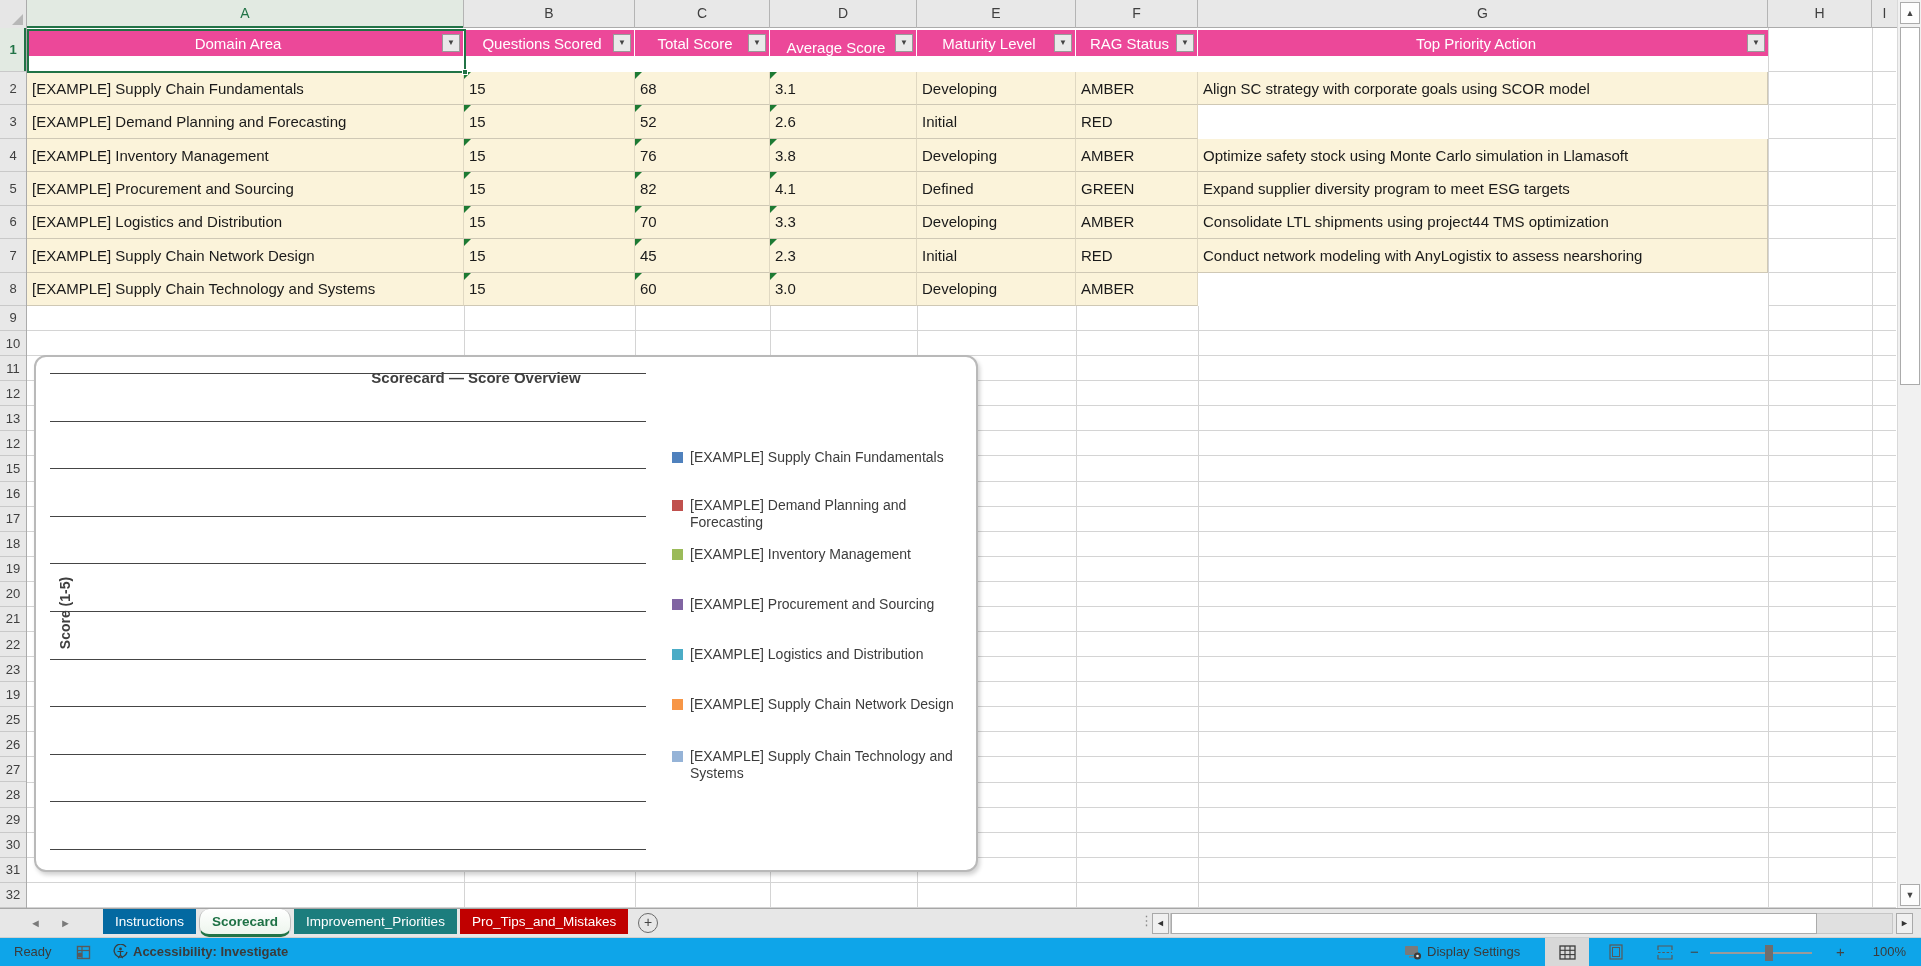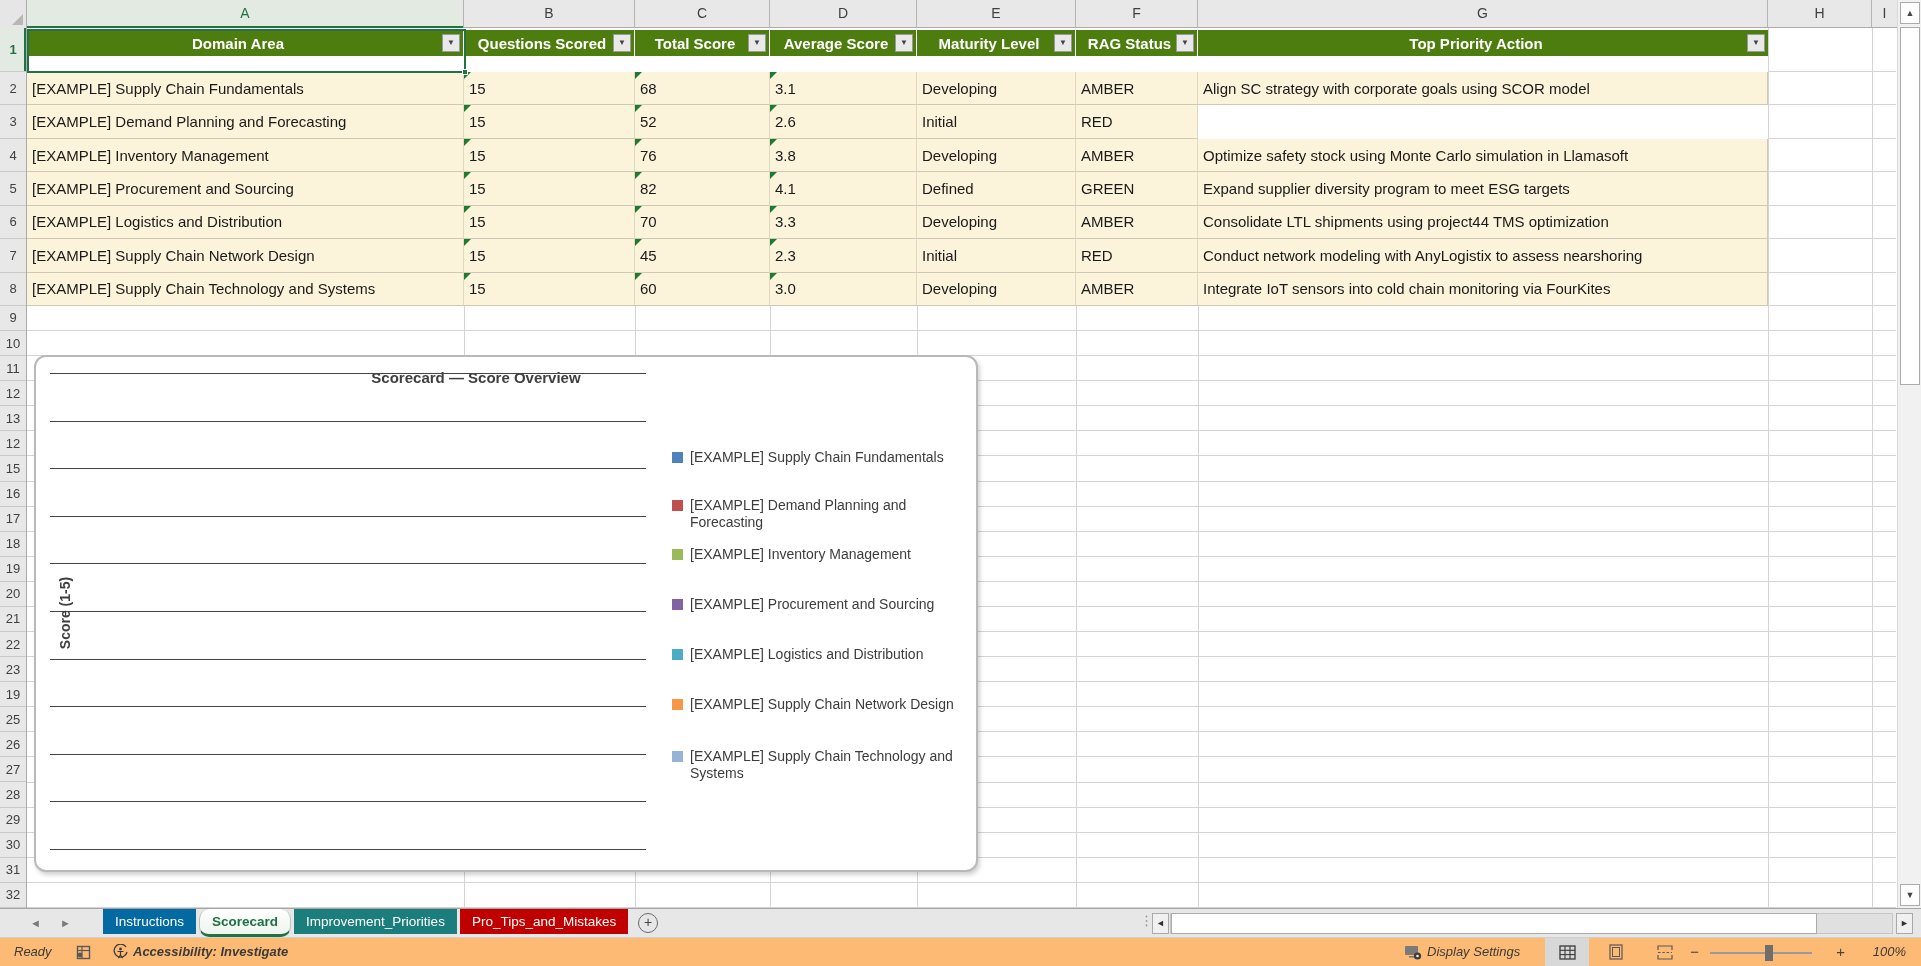--- a/index.html
+++ b/index.html
@@ -30,23 +30,23 @@
     background:repeating-linear-gradient(to bottom,transparent 0 24.083px,#D4D4D4 24.083px 25.083px); }
   .hlines-right-toprow { position:absolute; left:1768px; top:28px; width:128px; height:44px; border-bottom:1px solid #D4D4D4; }
   .hlines-right-datarows { position:absolute; left:1768px; top:72px; width:128px; height:234px;
     background:repeating-linear-gradient(to bottom,transparent 0 32.43px,#D4D4D4 32.43px 33.43px); }
   .vline { position:absolute; top:306px; bottom:58px; width:1px; background:#D4D4D4; }
   .vl1{left:464px}.vl2{left:635px}.vl3{left:770px}.vl4{left:917px}.vl5{left:1076px}.vl6{left:1198px}
   .vl7{left:1768px; top:28px}.vl8{left:1872px; top:28px}
 
   
   .thead { position:absolute; left:27px; top:30px; height:42px; display:flex; z-index:2; }
-  .hcell { position:relative; height:26px; background:#4d7c0f; color:#fff; font-weight:bold; font-size:15px; display:flex; align-items:center; justify-content:center; border-right:1px solid #FFFFFF; }
+  .hcell { position:relative; height:26px; background:#ec4899; color:#fff; font-weight:normal; font-size:15px; display:flex; align-items:center; justify-content:center; border-right:1px solid #FFFFFF; }
   .hcell:nth-child(1){ width:437px; } .hcell:nth-child(2){ width:171px; }
-  .hcell:nth-child(3){ width:135px; } .hcell:nth-child(4){ width:147px; }
+  .hcell:nth-child(3){ width:135px; } .hcell:nth-child(4){ width:147px;align-items:flex-end; }
   .hcell:nth-child(5){ width:159px; } .hcell:nth-child(6){ width:122px; }
   .hcell:nth-child(7){ width:570px; border-right:none; }
   .hlabel { padding:0 20px 0 6px; white-space:nowrap; }
   .filterbtn { position:absolute; right:3px; bottom:4px; width:18px; height:18px; background:#E9E9E9; border:1px solid #9A9A9A; color:#444; font-size:8px; line-height:16px; text-align:center; }
   .sel-outline { position:absolute; left:27px; top:29px; width:439px; height:44px; border:2px solid #217346; z-index:3; pointer-events:none; }
   .sel-outline .handle { position:absolute; right:-4px; bottom:-4px; width:6px; height:6px; background:#217346; border:1px solid #fff; }
 
   .tbody { position:absolute; left:27px; top:72px; z-index:2; }
   .trow { display:flex; height:33.43px; }
   .tcell { position:relative; height:33.43px; background:#FBF3DA; border-right:1px solid #E0D8C2; border-bottom:1px solid #CFC8B5; font-size:15px; color:#1A1A1A; display:flex; align-items:center; padding-left:5px; white-space:nowrap; overflow:hidden; }
@@ -88,21 +88,21 @@
   .tab:nth-child(3){ background:#1C7D7D; }
   .tab:nth-child(4){ background:#C00000; }
   .addsheet { position:absolute; left:638px; top:4px; width:20px; height:20px; border:1.4px solid #6A6A6A; border-radius:50%; color:#444; font-size:14px; line-height:17px; text-align:center; }
   .tab-dots { position:absolute; left:1140px; top:4px; color:#8A8A8A; font-size:13px; letter-spacing:0; }
   .hs-btn { position:absolute; top:4px; width:17px; height:21px; background:#F0F0F0; border:1px solid #A9A9A9; color:#333; font-size:9px; line-height:19px; text-align:center; }
   .hs-left{ left:1152px; } .hs-right{ left:1896px; }
   .hs-track { position:absolute; left:1170px; top:4px; width:723px; height:21px; background:#E0E0E0; border:1px solid #C6C6C6; }
   .hs-thumb { position:absolute; left:0; top:-1px; width:646px; height:21px; background:#FFFFFF; border:1px solid #ABABAB; }
 
   
-  .statusbar { position:absolute; left:0; top:937px; width:1921px; height:29px; background:#fdba74; border-top:1px solid #D0D0D0; font-size:13px; color:#3B3B3B; z-index:6;font-style:italic; }
+  .statusbar { position:absolute; left:0; top:937px; width:1921px; height:29px; background:#0ea5e9; border-top:1px solid #D0D0D0; font-size:13px; color:#3B3B3B; z-index:6; }
   .sb-ready { position:absolute; left:14px; top:6px; }
   .sb-macro { position:absolute; left:76px; top:7px; }
   .sb-acc-icon { position:absolute; left:112px; top:6px; }
   .sb-acc { position:absolute; left:133px; top:6px; font-weight:bold; }
   .sb-disp-icon { position:absolute; left:1404px; top:7px; }
   .sb-disp { position:absolute; left:1427px; top:6px; }
   .viewbtn { position:absolute; top:0; width:44px; height:28px; display:flex; align-items:center; justify-content:center; }
   .vb1{ left:1545px; background:#D8D8D8; } .vb2{ left:1594px; } .vb3{ left:1643px; }
   .sb-zoom-out { position:absolute; left:1690px; top:5px; font-size:15px; color:#444; }
   .zoom-track { position:absolute; left:1710px; top:13.5px; width:102px; height:2px; background:#9A9A9A; }
@@ -266,21 +266,20 @@
       <div class="tcell c5">RED</div>
       <div class="tcell c6">Conduct network modeling with AnyLogistix to assess nearshoring</div>
     </div>
       <div class="trow">
       <div class="tcell c0">[EXAMPLE] Supply Chain Technology and Systems</div>
       <div class="tcell c1 tri">15</div>
       <div class="tcell c2 tri">60</div>
       <div class="tcell c3 tri">3.0</div>
       <div class="tcell c4">Developing</div>
       <div class="tcell c5">AMBER</div>
-      <div class="tcell c6">Integrate IoT sensors into cold chain monitoring via FourKites</div>
     </div>
   </div>
 
   <div class="chart">
     <div class="chart-title">Scorecard — Score Overview</div>
     <div class="plot-grid"></div>
     <div class="y-axis-label">Score (1-5)</div>
     <div class="legend">
       <div class="lg">
         <span class="lgm"></span>

